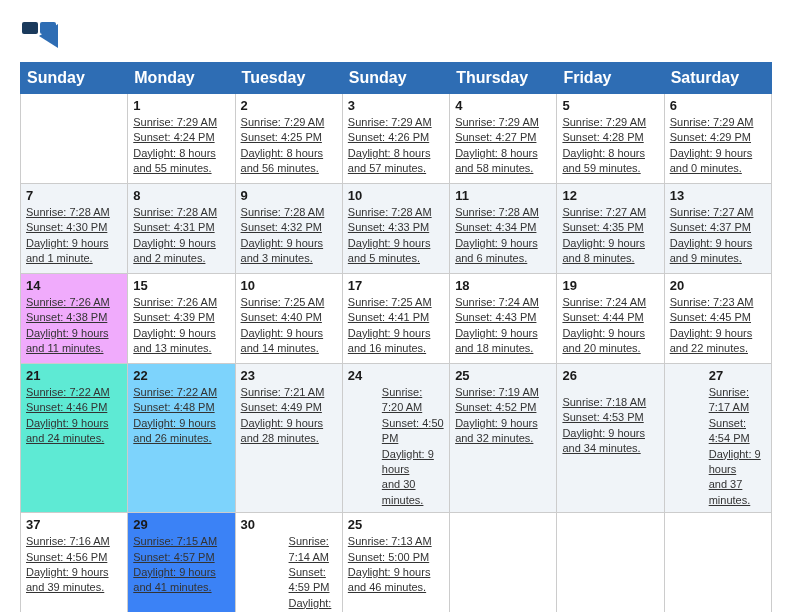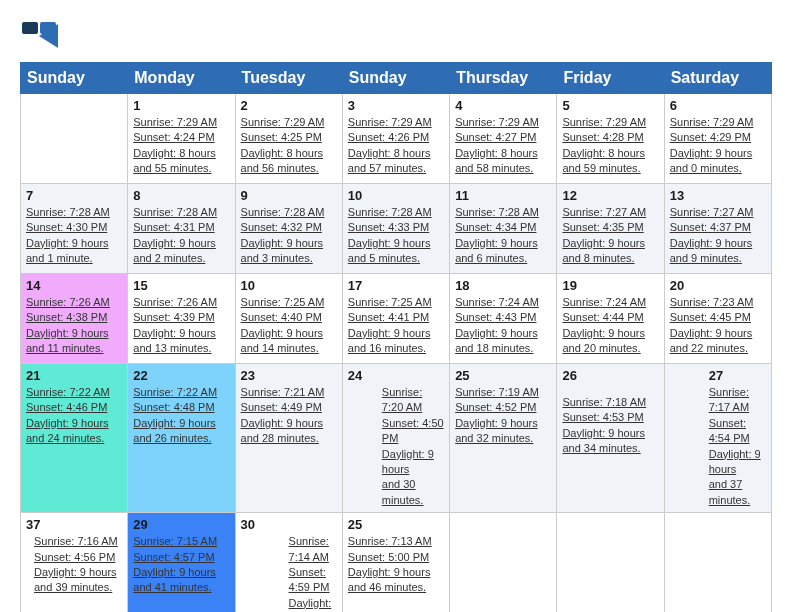--- a/index.html
+++ b/index.html
@@ -313,21 +313,21 @@
           <span class="day-number">27</span>
           <div class="day-info" style="white-space: pre-line;">Sunrise: 7:17 AM
 Sunset: 4:54 PM
 Daylight: 9 hours
 and 37 minutes.</div>
         </td>
       </tr>
       <tr>
         <td style="background-color: rgb(255, 255, 255);">
           <span class="day-number">37</span>
-          <div class="day-info" style="white-space: pre-line; margin-left: 8px;">Sunrise: 7:16 AM
+          <div class="day-info" style="white-space: pre-line;">Sunrise: 7:16 AM
 Sunset: 4:56 PM
 Daylight: 9 hours
 and 39 minutes.</div>
         </td>
         <td style="background-color: #3b82f6;">
           <span class="day-number">29</span>
           <div class="day-info" style="white-space: pre-line;">Sunrise: 7:15 AM
 Sunset: 4:57 PM
 Daylight: 9 hours
 and 41 minutes.</div>

